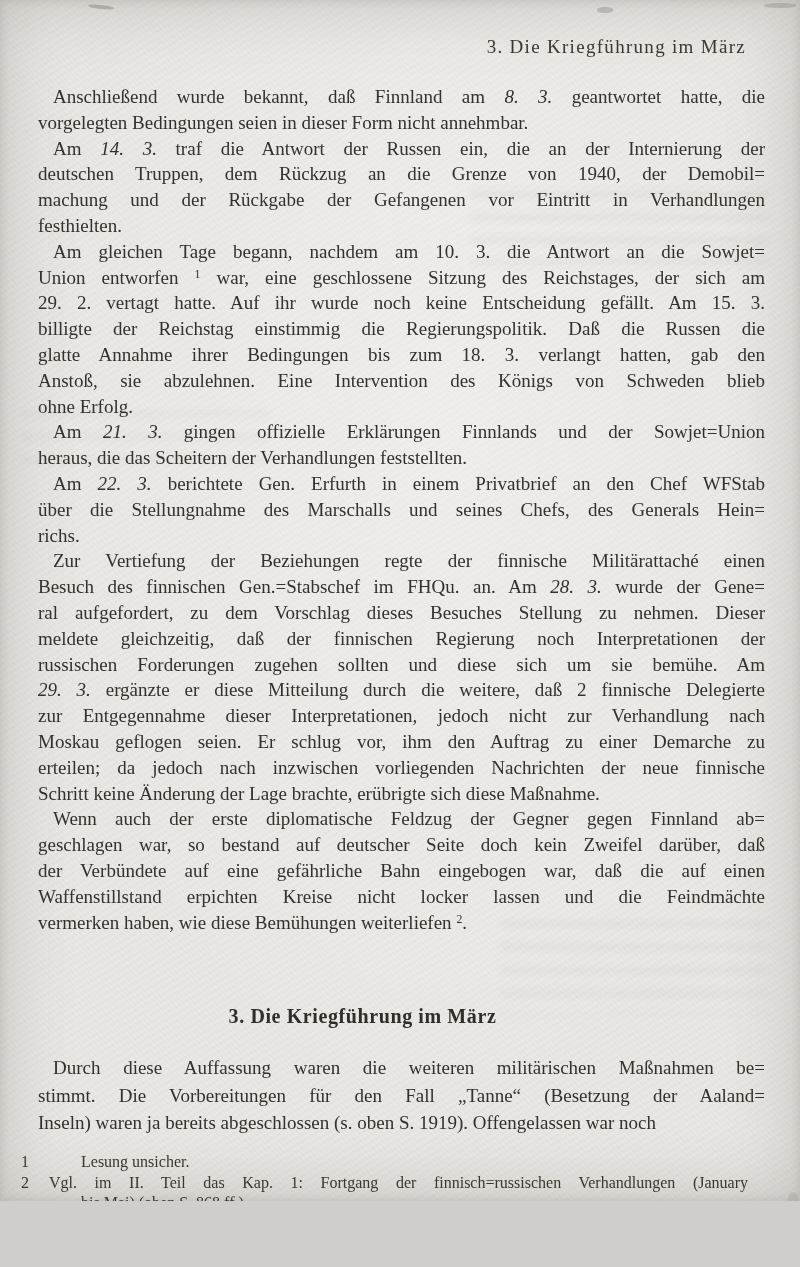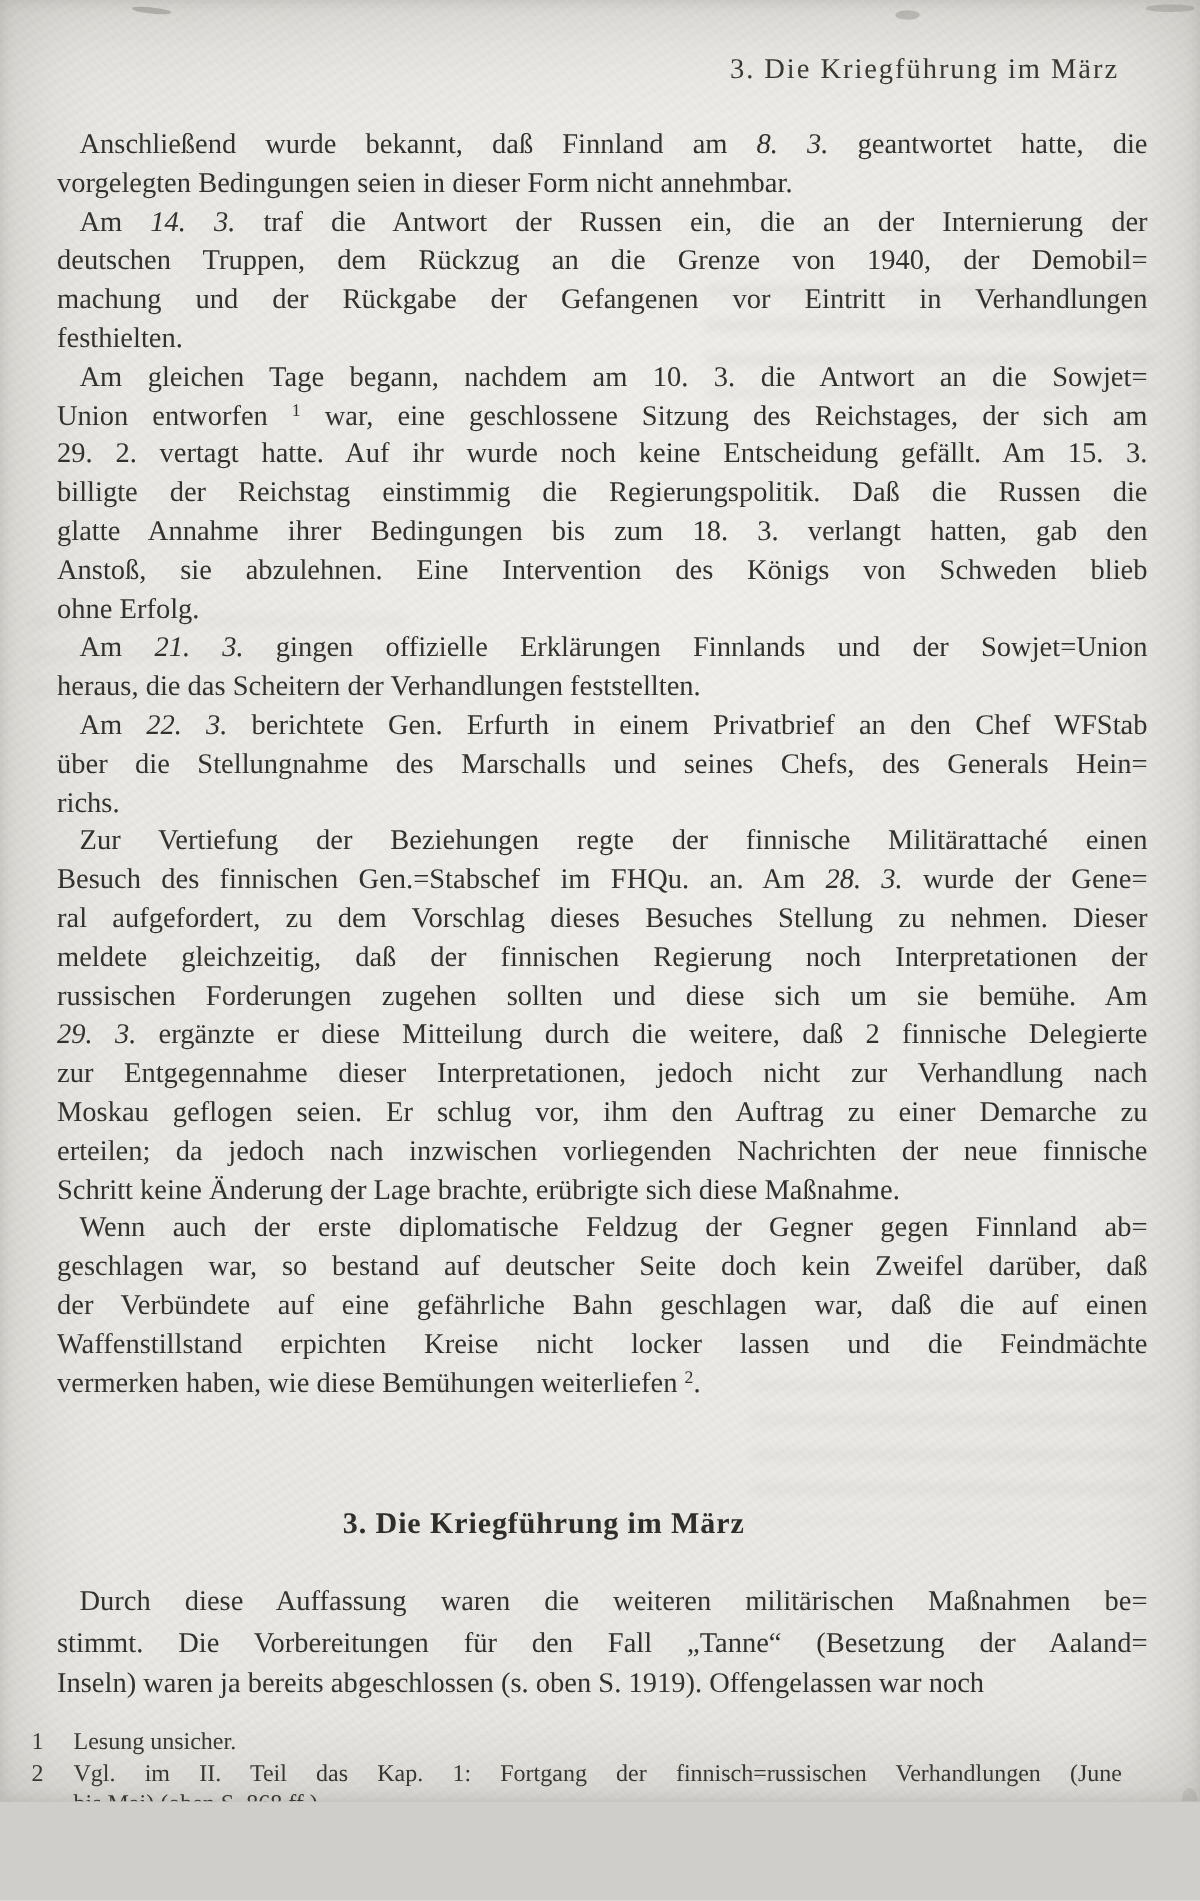--- a/index.html
+++ b/index.html
@@ -71,21 +71,21 @@
     left: 21px;
     width: 727px;
     font-size: 16px;
     line-height: 20.5px;
     color: #3a372f;
   }
   .fn { display: flex; }
   .fn-marker { flex: none; width: 28px; }
   .fn-lines { flex: 1 1 auto; }
   .fn-lines .line { text-align: justify; text-align-last: justify; }
-  .fn-lines .line.pl { text-align-last: left; }
+  .fn-lines .line.pl { text-align-last: left; margin-left: 32px; }
   .page-number {
     position: absolute;
     top: 1236px;
     left: 21px;
     width: 712px;
     text-align: right;
     font-size: 14px;
     letter-spacing: 1px;
     color: #4a473f;
   }
@@ -160,21 +160,21 @@
         <div class="line">russischen Forderungen zugehen sollten und diese sich um sie bemühe. Am</div>
         <div class="line"><em>29. 3.</em> ergänzte er diese Mitteilung durch die weitere, daß 2 finnische Delegierte</div>
         <div class="line">zur Entgegennahme dieser Interpretationen, jedoch nicht zur Verhandlung nach</div>
         <div class="line">Moskau geflogen seien. Er schlug vor, ihm den Auftrag zu einer Demarche zu</div>
         <div class="line">erteilen; da jedoch nach inzwischen vorliegenden Nachrichten der neue finnische</div>
         <div class="line pl">Schritt keine Änderung der Lage brachte, erübrigte sich diese Maßnahme.</div>
       </div>
       <div class="para">
         <div class="line fi">Wenn auch der erste diplomatische Feldzug der Gegner gegen Finnland ab=</div>
         <div class="line">geschlagen war, so bestand auf deutscher Seite doch kein Zweifel darüber, daß</div>
-        <div class="line">der Verbündete auf eine gefährliche Bahn geschlagen war, daß die auf einen</div>
+        <div class="line">der Verbündete auf eine gefährliche Bahn eingebogen war, daß die auf einen</div>
         <div class="line">Waffenstillstand erpichten Kreise nicht locker lassen und die Feindmächte</div>
         <div class="line pl">vermerken haben, wie diese Bemühungen weiterliefen <sup>2</sup>.</div>
       </div>
     </div>
 
   <h3 class="section-heading">3. Die Kriegführung im März</h3>
 
   <div class="text-block" id="after-block">
       <div class="para">
         <div class="line fi">Durch diese Auffassung waren die weiteren militärischen Maßnahmen be=</div>
@@ -186,20 +186,20 @@
   <div class="footnotes" id="footnotes">
       <div class="fn">
         <span class="fn-marker">1</span>
         <div class="fn-lines">
           <div class="line pl">Lesung unsicher.</div>
         </div>
       </div>
       <div class="fn">
         <span class="fn-marker">2</span>
         <div class="fn-lines">
-          <div class="line">Vgl. im II. Teil das Kap. 1: Fortgang der finnisch=russischen Verhandlungen (June</div>
+          <div class="line">Vgl. im II. Teil das Kap. 1: Fortgang der finnisch=russischen Verhandlungen (January</div>
           <div class="line pl">bis Mai) (oben S. 868 ff.).</div>
         </div>
       </div>
     </div>
 
   <div class="page-number">1921</div>
 </div>
 
 </body></html>

